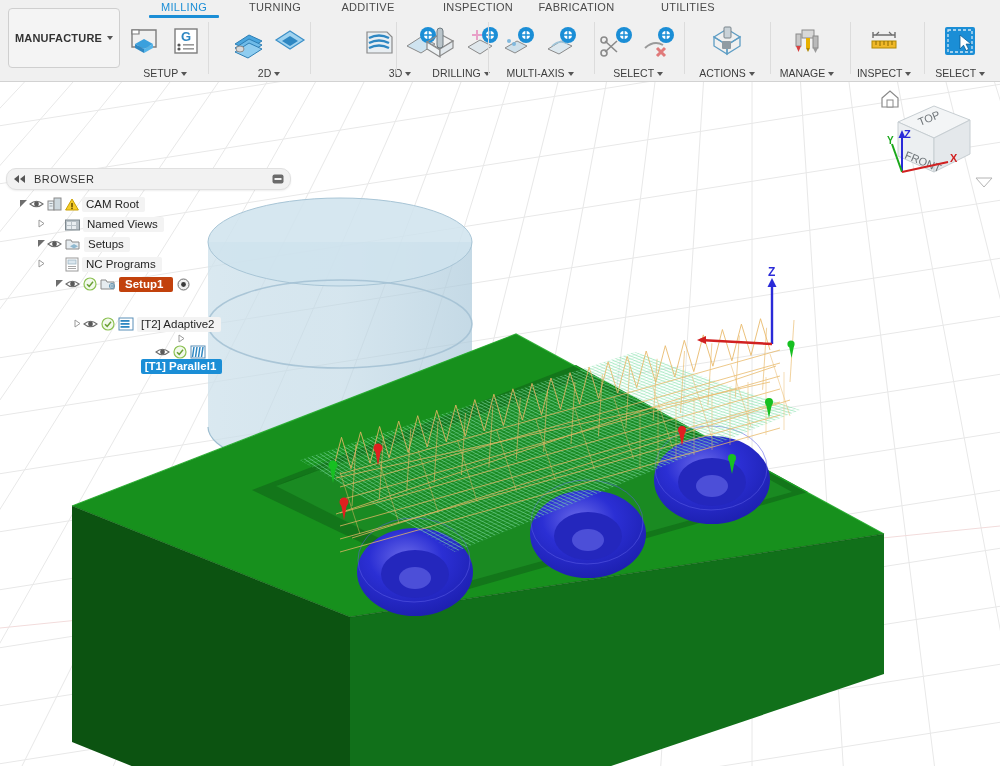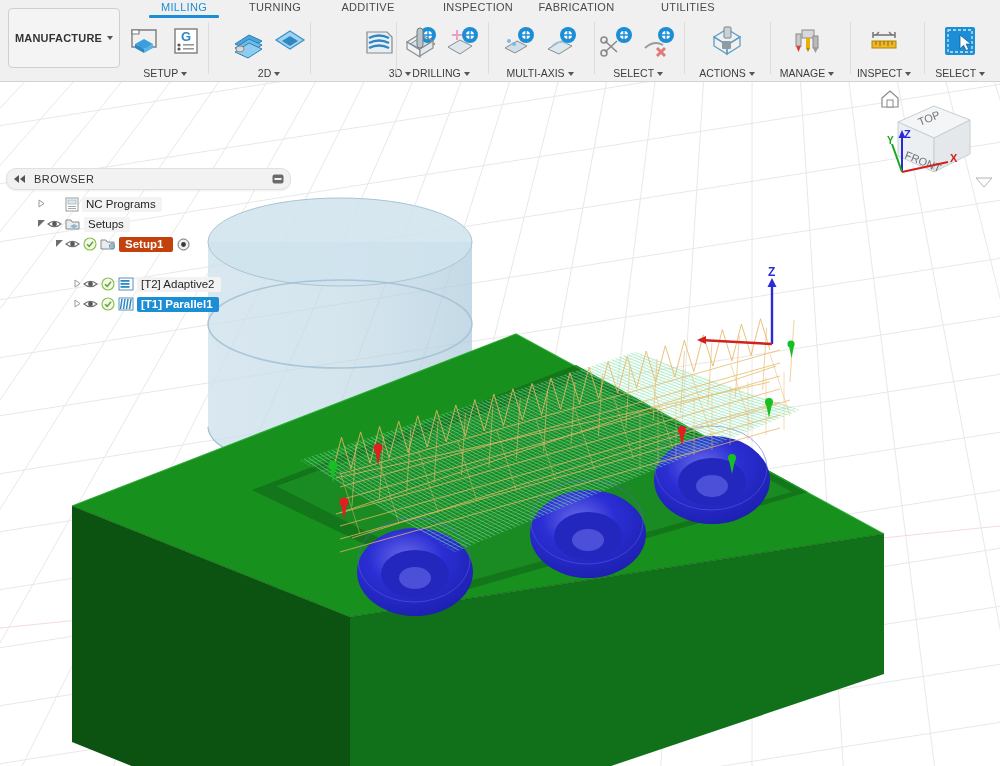--- a/index.html
+++ b/index.html
@@ -174,21 +174,21 @@
      <path d="M5,24 l14,-9 l14,7 l-14,9 z" fill="#cfe3ef" stroke="#8a8a8a" stroke-width="1"></path>
      <circle cx="26" cy="13" r="8" fill="#1b8ed6"></circle>
      <path d="M22,13 a4,4 0 0 1 8,0 a4,4 0 0 1 -8,0" fill="#fff"></path>
      <path d="M26,9 l0,8 M22,13 l8,0" stroke="#1b8ed6" stroke-width="1.4"></path>
               </svg>
             </div>
           </div>
           <div class="plabel"><span>3D</span> <span class="caret"></span></div>
         </div>
         <div class="pdiv" style="left: 396px;"></div>
-        <div class="panel" style="left: 398px; width: 86px;">
+        <div class="panel" style="left: 418px; width: 86px;">
           <div class="icons">
             <div class="ic">
               <svg width="38" height="38" viewBox="0 0 38 38">
      <path d="M6,20 l13,-8 l13,7 l-13,8 z" fill="none" stroke="#8a8a8a" stroke-width="1.2"></path>
      <path d="M6,20 l0,7 l13,8 l0,-7 z" fill="#eef2f4" stroke="#8a8a8a" stroke-width="1.2"></path>
      <path d="M19,27 l13,-8 l0,7 l-13,8 z" fill="#e2e8ec" stroke="#8a8a8a" stroke-width="1.2"></path>
      <rect x="16" y="6" width="6" height="20" rx="3" fill="#b9c4ca" stroke="#6e7a80" stroke-width="1"></rect>
               </svg>
             </div>
             <div class="ic">
@@ -724,50 +724,88 @@
       <svg width="13" height="10">
         <path d="M6,1 L1,5 L6,9 Z M12,1 L7,5 L12,9 Z" fill="#555"></path>
       </svg>
       <span id="browser-title">BROWSER</span>
       <svg width="12" height="12">
         <rect x="0.5" y="1.5" width="11" height="9" rx="2" fill="#6b6b6b"></rect>
         <rect x="2.5" y="5" width="7" height="2" fill="#f2f2f2"></rect>
       </svg>
     </div>
     <div class="tree" id="tree">
+        <div class="row" style="padding-left: 12px;">
+          <span class="arrow open"><svg width="9" height="9" viewBox="0 0 9 9">
+              <path d="M1,1 L8,1 L1,8 Z" fill="#6e6e6e"></path>
+            </svg></span>
+          <span style="display: flex; align-items: center;">
+            <svg class="mini" width="15" height="12" viewBox="0 0 15 12">
+  <path d="M1,6 Q7.5,0.5 14,6 Q7.5,11.5 1,6 Z" fill="none" stroke="#6e6e6e" stroke-width="1.1"></path>
+  <circle cx="7.5" cy="6" r="2.4" fill="#5a5a5a"></circle>
+            </svg>
+            <svg class="mini" width="15" height="14" viewBox="0 0 15 14">
+     <rect x="1" y="4" width="6" height="9" fill="#e8eef2" stroke="#8a8a8a" stroke-width="1"></rect>
+     <rect x="7" y="1" width="7" height="12" fill="#cdd8de" stroke="#8a8a8a" stroke-width="1"></rect>
+     <path d="M2.5,6.5 h3 M2.5,9 h3" stroke="#9aa5ab" stroke-width="1"></path>
+            </svg>
+            <svg class="mini" width="14" height="13" viewBox="0 0 14 13">
+  <path d="M7,1 L13.4,12 L0.6,12 Z" fill="#f5cc2a" stroke="#c9a000" stroke-width="1"></path>
+  <rect x="6.2" y="5" width="1.6" height="4" fill="#6b5400"></rect>
+  <rect x="6.2" y="9.6" width="1.6" height="1.6" fill="#6b5400"></rect>
+            </svg>
+          </span>
+          <span class="lbl">CAM Root</span>
+        </div>
+        <div class="row" style="padding-left: 30px;">
+          <span class="arrow"><svg width="9" height="9" viewBox="0 0 9 9">
+              <path d="M2,1 L7,4.5 L2,8 Z" fill="none" stroke="#9a9a9a" stroke-width="1"></path>
+            </svg></span>
+          <span style="display: flex; align-items: center;">
+            <span class="mini" style="width:15px;height:12px;"></span>
+            <svg class="mini" width="15" height="13" viewBox="0 0 15 13">
+     <rect x="0.5" y="2" width="14" height="10" fill="#b9c2c8" stroke="#7f898f" stroke-width="1"></rect>
+     <rect x="2" y="4" width="4" height="3" fill="#e9eef1"></rect>
+              <rect x="7" y="4" width="4" height="3" fill="#e9eef1"></rect>
+     <rect x="2" y="8" width="4" height="3" fill="#e9eef1"></rect>
+              <rect x="7" y="8" width="4" height="3" fill="#e9eef1"></rect>
+            </svg>
+          </span>
+          <span class="lbl">Named Views</span>
+        </div>
+        <div class="row" style="padding-left: 30px;">
+          <span class="arrow open"><svg width="9" height="9" viewBox="0 0 9 9">
+              <path d="M1,1 L8,1 L1,8 Z" fill="#6e6e6e"></path>
+            </svg></span>
+          <span style="display: flex; align-items: center;">
+            <svg class="mini" width="15" height="12" viewBox="0 0 15 12">
+  <path d="M1,6 Q7.5,0.5 14,6 Q7.5,11.5 1,6 Z" fill="none" stroke="#6e6e6e" stroke-width="1.1"></path>
+  <circle cx="7.5" cy="6" r="2.4" fill="#5a5a5a"></circle>
+            </svg>
+            <svg class="mini" width="16" height="14" viewBox="0 0 16 14">
+     <path d="M1,3 h5 l1,2 h7 v7 h-13 z" fill="#e6ecf0" stroke="#8a8a8a" stroke-width="1"></path>
+     <path d="M9,7 l4,2.2 l-4,2.2 l-4,-2.2 z" fill="#8fb8cf"></path>
+            </svg>
+          </span>
+          <span class="lbl">Setups</span>
+        </div>
         <div class="row" style="padding-left: 30px;">
           <span class="arrow"><svg width="9" height="9" viewBox="0 0 9 9">
               <path d="M2,1 L7,4.5 L2,8 Z" fill="none" stroke="#9a9a9a" stroke-width="1"></path>
             </svg></span>
           <span style="display: flex; align-items: center;">
             <span class="mini" style="width:15px;height:12px;"></span>
             <svg class="mini" width="14" height="15" viewBox="0 0 14 15">
      <rect x="1" y="1" width="12" height="13" fill="#ffffff" stroke="#9a9a9a" stroke-width="1"></rect>
      <rect x="3" y="3" width="8" height="4" fill="#dbe7ef" stroke="#9fb6c4" stroke-width=".8"></rect>
      <path d="M3,9.5 h8 M3,11.5 h8" stroke="#a8a8a8" stroke-width="1"></path>
             </svg>
           </span>
           <span class="lbl">NC Programs</span>
         </div>
-        <div class="row" style="padding-left: 30px;">
-          <span class="arrow open"><svg width="9" height="9" viewBox="0 0 9 9">
-              <path d="M1,1 L8,1 L1,8 Z" fill="#6e6e6e"></path>
-            </svg></span>
-          <span style="display: flex; align-items: center;">
-            <svg class="mini" width="15" height="12" viewBox="0 0 15 12">
-  <path d="M1,6 Q7.5,0.5 14,6 Q7.5,11.5 1,6 Z" fill="none" stroke="#6e6e6e" stroke-width="1.1"></path>
-  <circle cx="7.5" cy="6" r="2.4" fill="#5a5a5a"></circle>
-            </svg>
-            <svg class="mini" width="16" height="14" viewBox="0 0 16 14">
-     <path d="M1,3 h5 l1,2 h7 v7 h-13 z" fill="#e6ecf0" stroke="#8a8a8a" stroke-width="1"></path>
-     <path d="M9,7 l4,2.2 l-4,2.2 l-4,-2.2 z" fill="#8fb8cf"></path>
-            </svg>
-          </span>
-          <span class="lbl">Setups</span>
-        </div>
         <div class="row" style="padding-left: 48px;">
           <span class="arrow open"><svg width="9" height="9" viewBox="0 0 9 9">
               <path d="M1,1 L8,1 L1,8 Z" fill="#6e6e6e"></path>
             </svg></span>
           <span style="display: flex; align-items: center;">
             <svg class="mini" width="15" height="12" viewBox="0 0 15 12">
   <path d="M1,6 Q7.5,0.5 14,6 Q7.5,11.5 1,6 Z" fill="none" stroke="#6e6e6e" stroke-width="1.1"></path>
   <circle cx="7.5" cy="6" r="2.4" fill="#5a5a5a"></circle>
             </svg>
             <svg class="mini" width="14" height="14" viewBox="0 0 14 14">
@@ -803,21 +841,21 @@
             </svg>
             <svg class="mini" width="16" height="14" viewBox="0 0 16 14">
      <rect x="1" y="1" width="14" height="12" fill="#ffffff" stroke="#5a8fb8" stroke-width="1"></rect>
      <rect x="2.5" y="3" width="9" height="1.8" fill="#2e87c2"></rect>
      <rect x="2.5" y="6" width="9" height="1.8" fill="#2e87c2"></rect>
      <rect x="2.5" y="9" width="9" height="1.8" fill="#2e87c2"></rect>
             </svg>
           </span>
           <span class="lbl">[T2] Adaptive2</span>
         </div>
-        <div class="row" style="padding-left: 66px;">
+        <div class="row" style="padding-left: 66px; flex-direction: column;">
           <span class="arrow"><svg width="9" height="9" viewBox="0 0 9 9">
               <path d="M2,1 L7,4.5 L2,8 Z" fill="none" stroke="#9a9a9a" stroke-width="1"></path>
             </svg></span>
           <span style="display: flex; align-items: center;">
             <svg class="mini" width="15" height="12" viewBox="0 0 15 12">
   <path d="M1,6 Q7.5,0.5 14,6 Q7.5,11.5 1,6 Z" fill="none" stroke="#6e6e6e" stroke-width="1.1"></path>
   <circle cx="7.5" cy="6" r="2.4" fill="#5a5a5a"></circle>
             </svg>
             <svg class="mini" width="14" height="14" viewBox="0 0 14 14">
   <circle cx="7" cy="7" r="6" fill="#f2f9ec" stroke="#8cc152" stroke-width="1.2"></circle>

